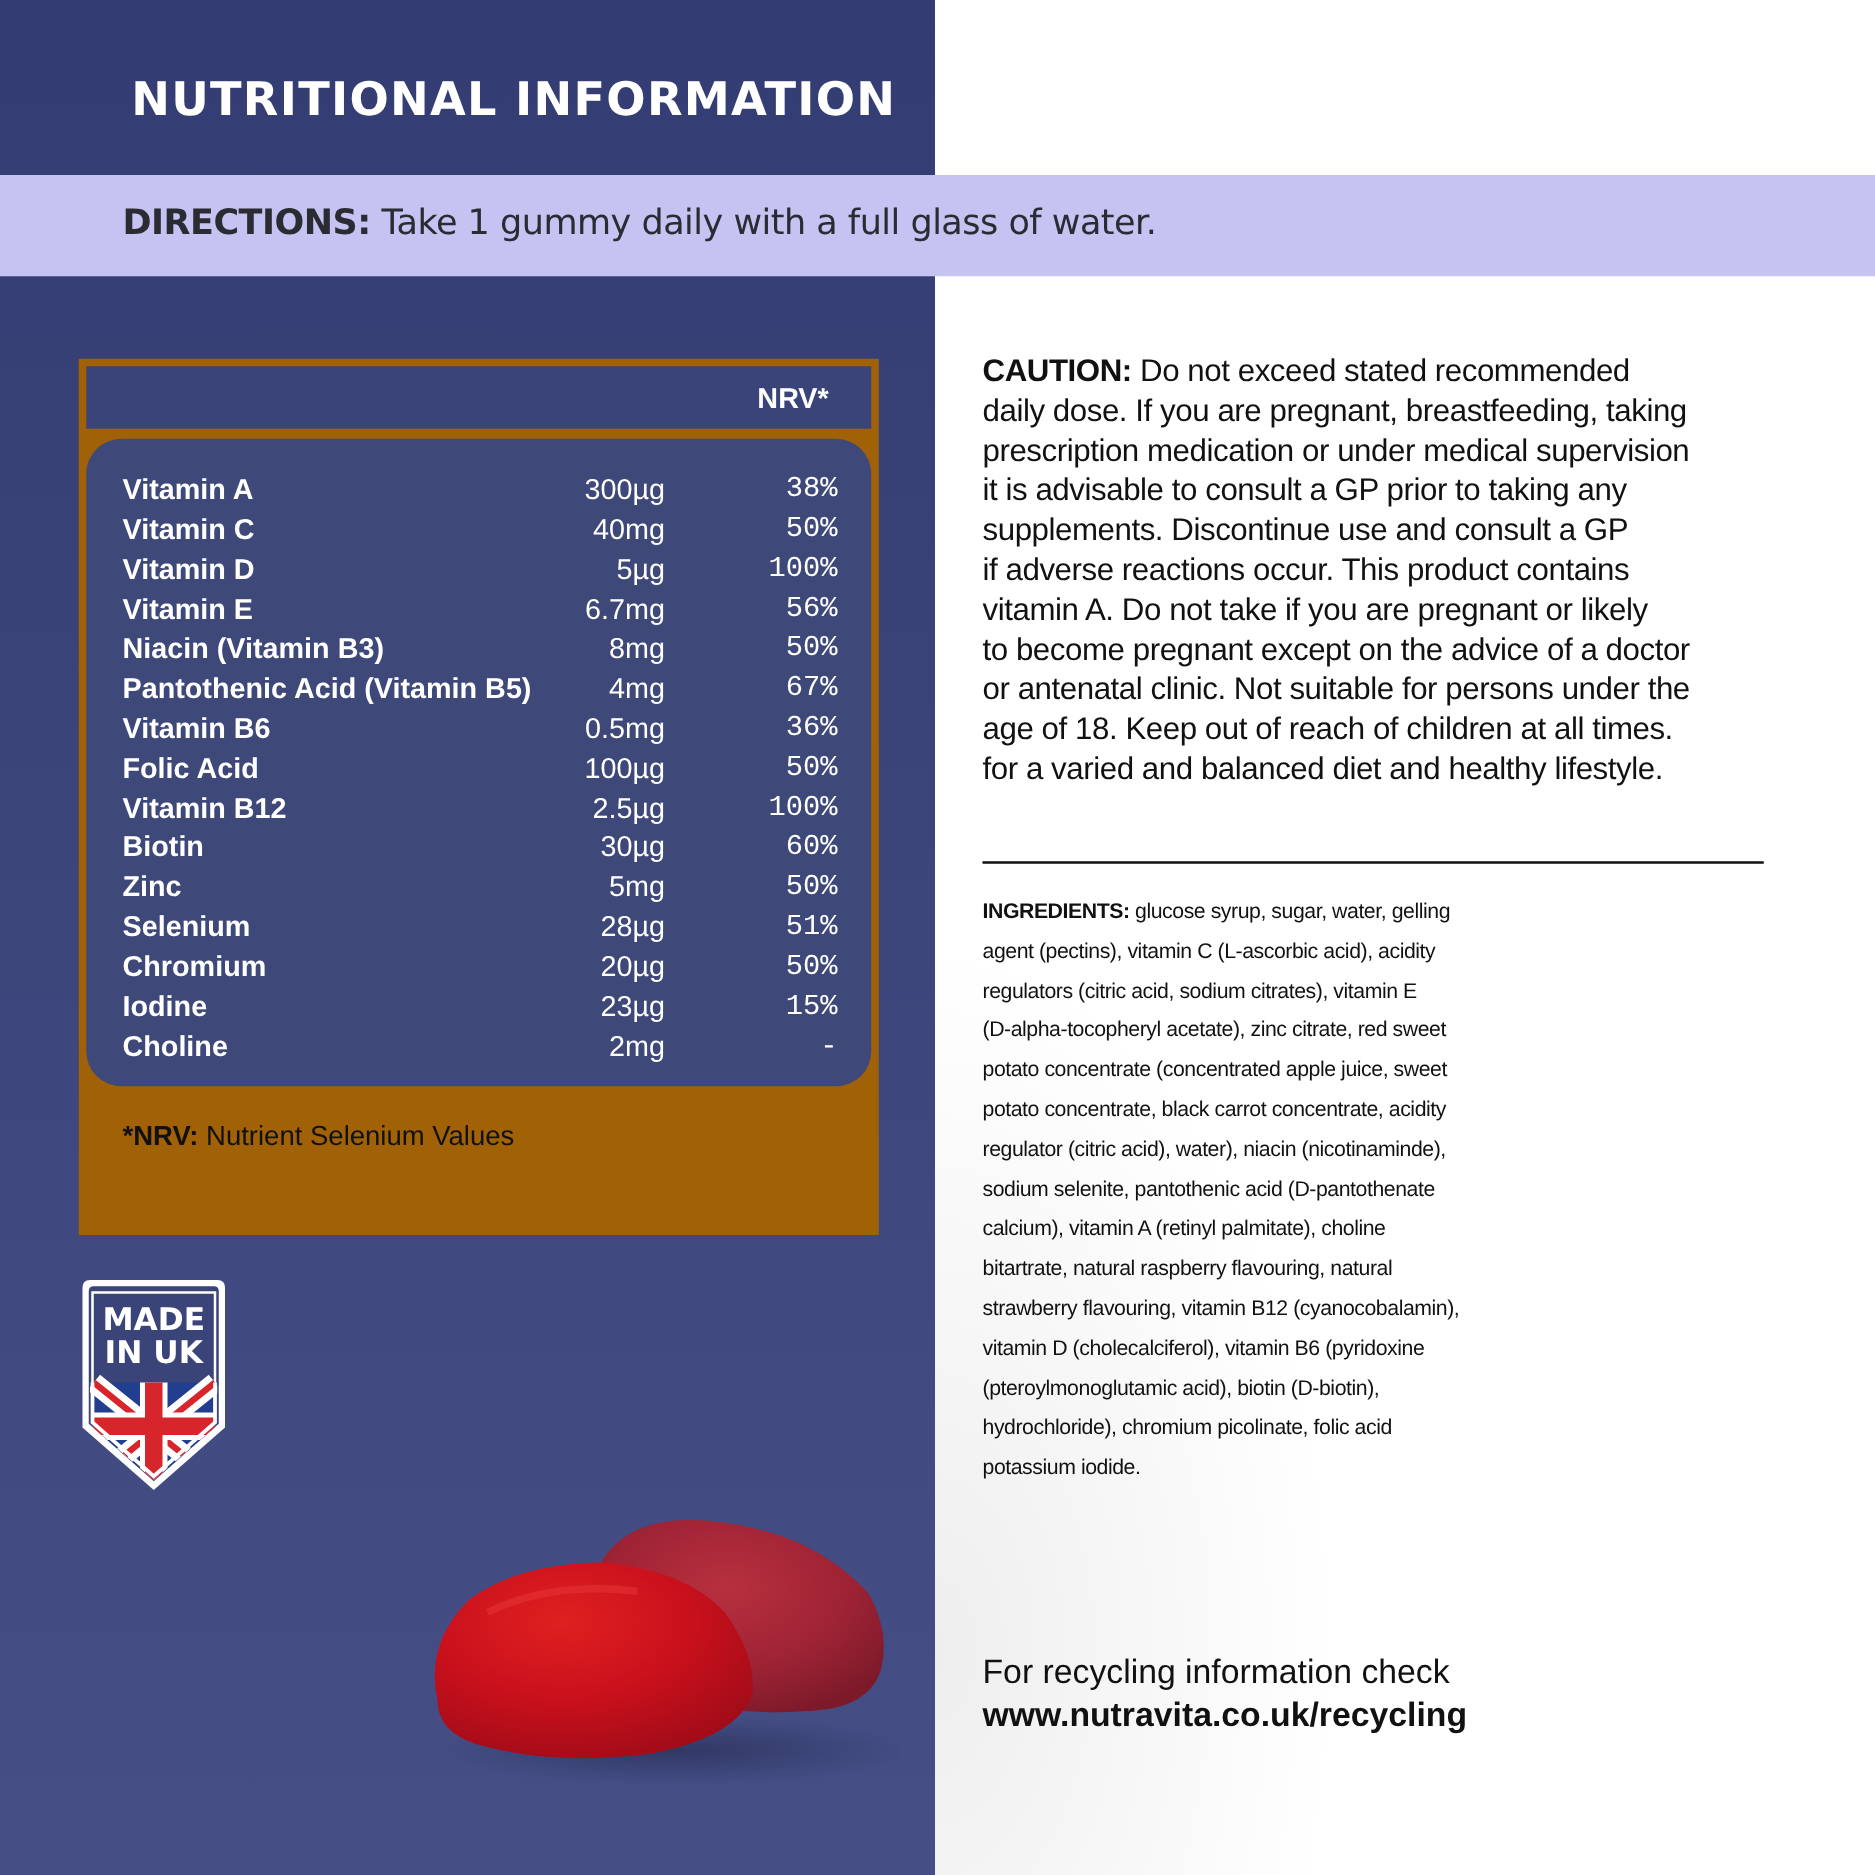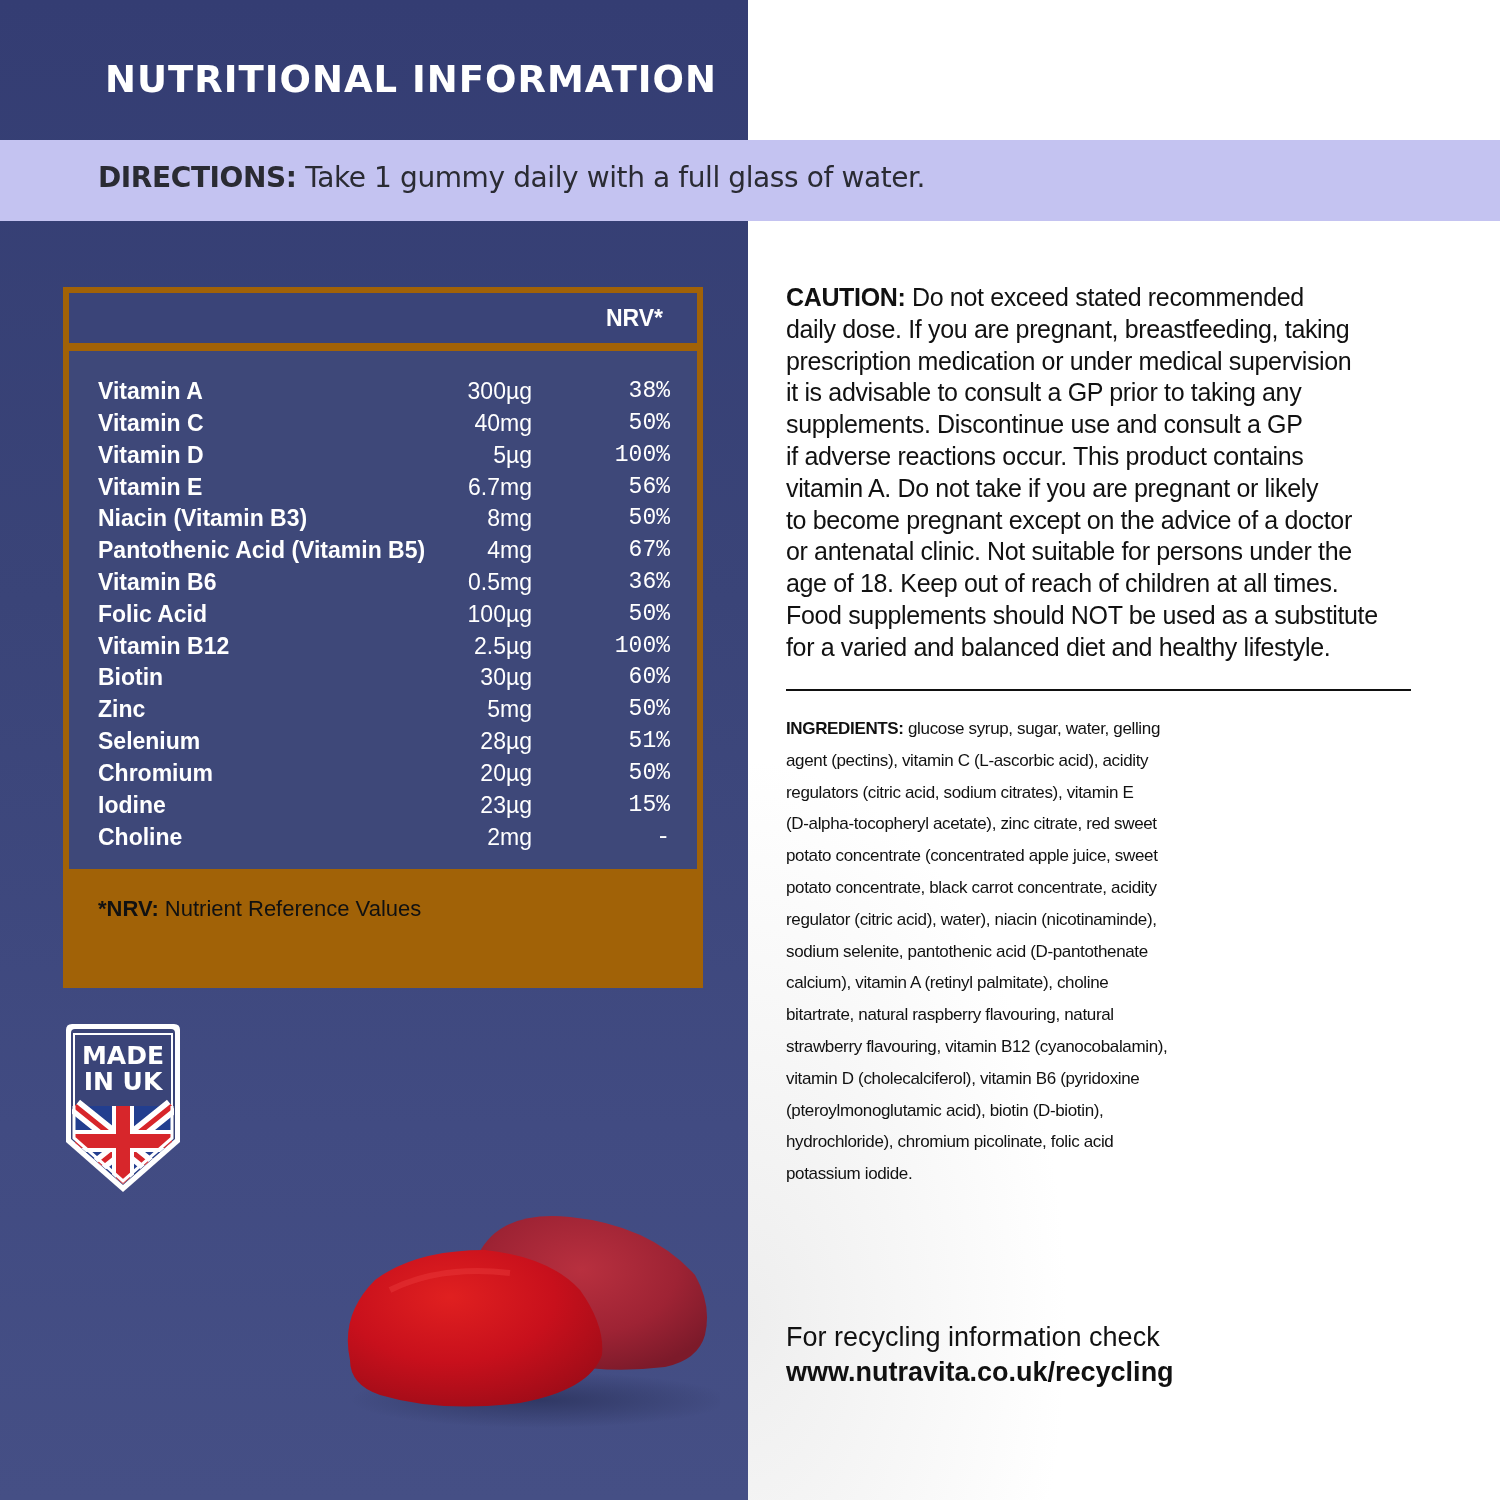--- a/index.html
+++ b/index.html
@@ -41,20 +41,21 @@
     position: absolute; left: 6px; top: 6px; width: 628px; height: 50px;
     background: #3a4478;
   }
   .nrv-heading {
     position: absolute; right: 34px; top: 12px; color: #ffffff;
     font-weight: bold; font-size: 23px;
   }
   .nutri-body {
     position: absolute; left: 6px; top: 64px; width: 628px; height: 518px;
     background: #3e4879;
+    border-radius: 28px;
   }
   .nutri-row {
     position: absolute; left: 0; width: 628px; height: 32px;
     color: #ffffff; font-size: 23px; line-height: 32px;
   }
   .nutri-row .n-name { position: absolute; left: 29px; font-weight: bold; white-space: nowrap; }
   .nutri-row .n-amt { position: absolute; right: 165px; text-align: right; white-space: nowrap; }
   .nutri-row .n-nrv { position: absolute; right: 27px; text-align: left; white-space: nowrap; font-family: Liberation Mono, monospace; }
 
   .nrv-footnote {
@@ -179,21 +180,21 @@
         <span class="n-amt">23µg</span>
         <span class="n-nrv">15%</span>
       </div>
     <div class="nutri-row" style="top:470px">
         <span class="n-name">Choline</span>
         <span class="n-amt">2mg</span>
         <span class="n-nrv">-</span>
       </div>
   </div>
   <div class="nrv-footnote">
-    <b>*NRV:</b><span> Nutrient Reference Values</span>
+    <b>*NRV:</b><span> Nutrient Selenium Values</span>
   </div>
 </div>
 
 <svg class="uk-badge" viewBox="0 0 122 172">
   <defs>
     <clipPath id="shieldInner">
       <path d="M10 10 H112 V118 L61 162 L10 118 Z"></path>
     </clipPath>
   </defs>
   <path d="M4 8 Q4 2 10 2 H112 Q118 2 118 8 V120 L61 170 L4 120 Z" fill="#ffffff"></path>
@@ -243,21 +244,20 @@
   <span class="line"><b>CAUTION:</b><span> Do not exceed stated recommended</span></span>
   <span class="line">daily dose. If you are pregnant, breastfeeding, taking</span>
   <span class="line">prescription medication or under medical supervision</span>
   <span class="line">it is advisable to consult a GP prior to taking any</span>
   <span class="line">supplements. Discontinue use and consult a GP</span>
   <span class="line">if adverse reactions occur. This product contains</span>
   <span class="line">vitamin A. Do not take if you are pregnant or likely</span>
   <span class="line">to become pregnant except on the advice of a doctor</span>
   <span class="line">or antenatal clinic. Not suitable for persons under the</span>
   <span class="line">age of 18. Keep out of reach of children at all times.</span>
-  <span class="line">Food supplements should NOT be used as a substitute</span>
   <span class="line">for a varied and balanced diet and healthy lifestyle.</span>
 </div>
 
 <div class="divider"></div>
 
 <div class="ingredients">
   <span class="line"><b>INGREDIENTS:</b><span> glucose syrup, sugar, water, gelling</span></span>
   <span class="line">agent (pectins), vitamin C (L-ascorbic acid), acidity</span>
   <span class="line">regulators (citric acid, sodium citrates), vitamin E</span>
   <span class="line">(D-alpha-tocopheryl acetate), zinc citrate, red sweet</span>

